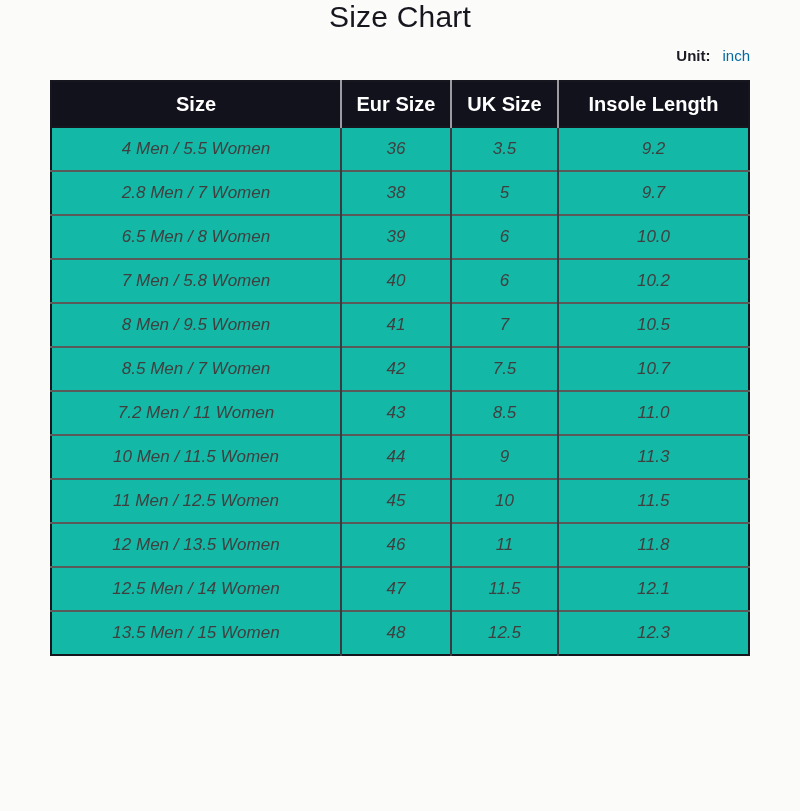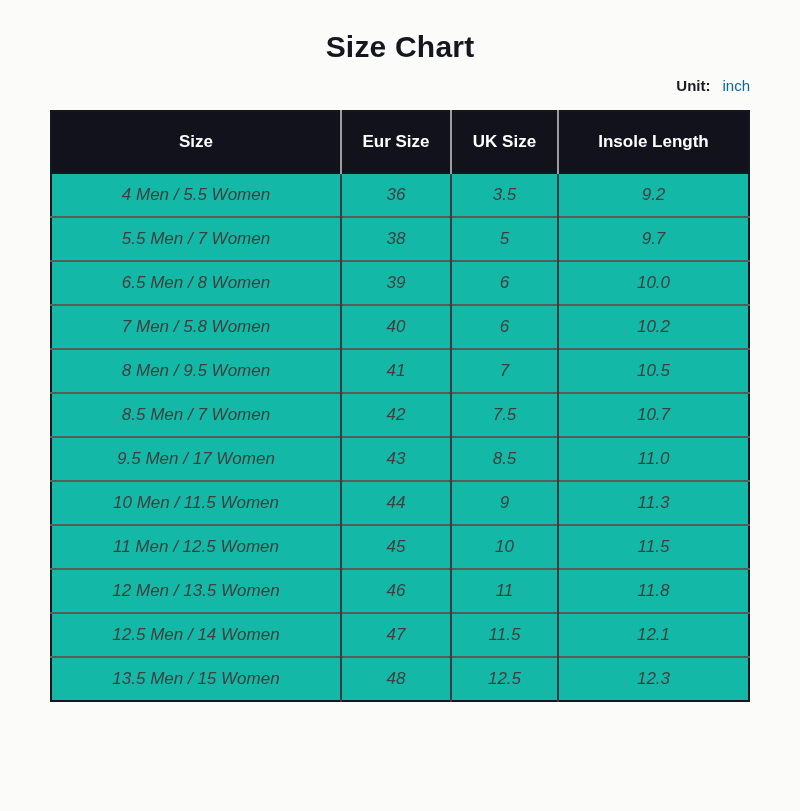--- a/index.html
+++ b/index.html
@@ -25,24 +25,23 @@
     font-family: "Liberation Sans", sans-serif;
     overflow: hidden;
   }
   .page {
     width: 800px;
     height: 811px;
     position: relative;
   }
   .title {
     margin: 0;
-    padding-top: 30px;
     text-align: center;
     font-size: 30px;
-    font-weight: 700;
+    font-weight: 400;
     color: var(--title-color);
     letter-spacing: 0.2px;
   }
   .unit-line {
     margin-top: 13px;
     margin-right: 50px;
     text-align: right;
     font-size: 15px;
     color: #1c1c26;
   }
@@ -55,23 +54,23 @@
     border: 2px solid var(--outer-border);
     table-layout: fixed;
   }
   .size-table col.c0 { width: 290px; }
   .size-table col.c1 { width: 110px; }
   .size-table col.c2 { width: 107px; }
   .size-table col.c3 { width: 191px; }
   .size-table th {
     background: var(--header-bg);
     color: var(--header-text);
-    font-size: 17px;
+    font-size: 20px;
     font-weight: 700;
-    height: 62px;
+    height: 46px;
     text-align: center;
     vertical-align: middle;
     border-left: 2px solid var(--header-divider);
   }
   .size-table th:first-child { border-left: none; }
   .size-table td {
     height: 44px;
     text-align: center;
     vertical-align: middle;
     font-size: 17px;
@@ -108,21 +107,21 @@
         </tr>
     </thead>
     <tbody id="table-body">
         <tr>
           <td>4 Men / 5.5 Women</td>
           <td>36</td>
           <td>3.5</td>
           <td>9.2</td>
         </tr>
         <tr>
-          <td>5.5 Men / 7 Women</td>
+          <td>2.8 Men / 7 Women</td>
           <td>38</td>
           <td>5</td>
           <td>9.7</td>
         </tr>
         <tr>
           <td>6.5 Men / 8 Women</td>
           <td>39</td>
           <td>6</td>
           <td>10.0</td>
         </tr>
@@ -138,21 +137,21 @@
           <td>7</td>
           <td>10.5</td>
         </tr>
         <tr>
           <td>8.5 Men / 7 Women</td>
           <td>42</td>
           <td>7.5</td>
           <td>10.7</td>
         </tr>
         <tr>
-          <td>9.5 Men / 17 Women</td>
+          <td>7.2 Men / 11 Women</td>
           <td>43</td>
           <td>8.5</td>
           <td>11.0</td>
         </tr>
         <tr>
           <td>10 Men / 11.5 Women</td>
           <td>44</td>
           <td>9</td>
           <td>11.3</td>
         </tr>

